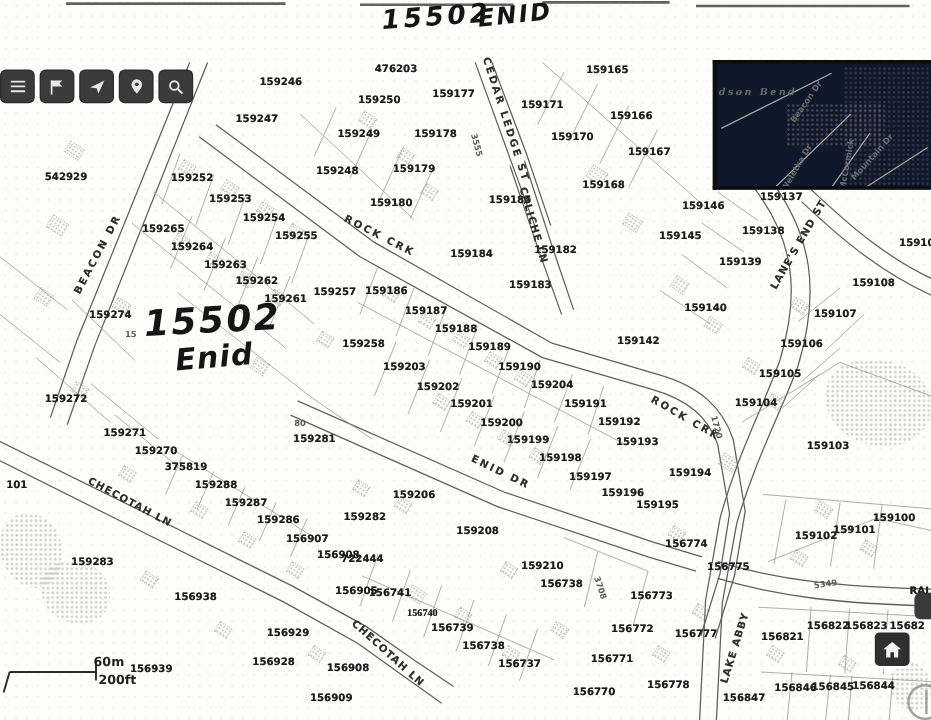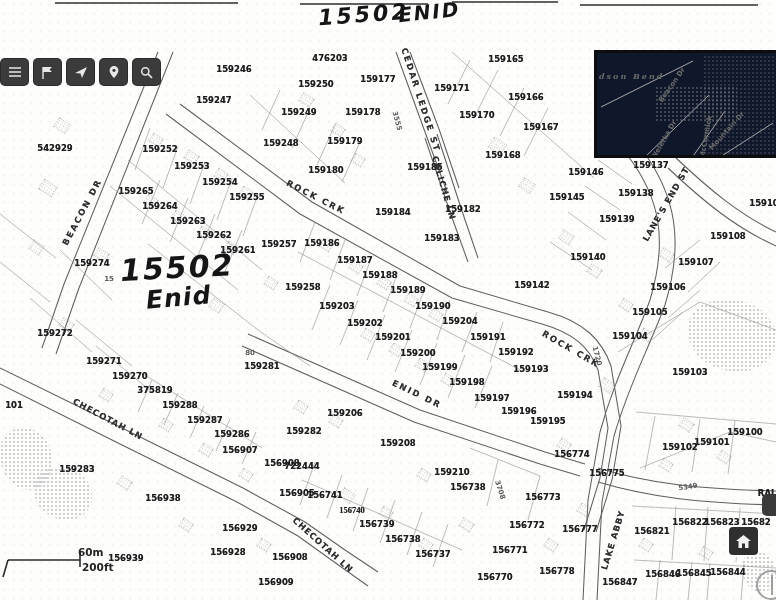--- a/index.html
+++ b/index.html
@@ -292,21 +292,21 @@
       <span class="plbl" style="left: 580px; top: 529px; transform: translate(-50%, -50%);">156777</span>
       <span class="plbl" style="left: 557px; top: 571px; transform: translate(-50%, -50%);">156778</span>
       <span class="plbl" style="left: 433px; top: 554px; transform: translate(-50%, -50%);">156737</span>
       <span class="plbl" style="left: 403px; top: 539px; transform: translate(-50%, -50%);">156738</span>
       <span class="plbl" style="left: 377px; top: 524px; transform: translate(-50%, -50%);">156739</span>
       <span class="plbl" style="left: 352px; top: 510px; transform: translate(-50%, -50%); font-family: Liberation Serif, serif;">156740</span>
       <span class="plbl" style="left: 325px; top: 495px; transform: translate(-50%, -50%);">156741</span>
       <span class="plbl" style="left: 297px; top: 493px; transform: translate(-50%, -50%);">156905</span>
       <span class="plbl" style="left: 302px; top: 466px; transform: translate(-50%, -50%);">722444</span>
       <span class="plbl" style="left: 282px; top: 463px; transform: translate(-50%, -50%);">156908</span>
-      <span class="plbl" style="left: 240px; top: 450px; transform: translate(-50%, -50%); text-align: right;">156907</span>
+      <span class="plbl" style="left: 256px; top: 450px; transform: translate(-50%, -50%); text-align: right;">156907</span>
       <span class="plbl" style="left: 163px; top: 498px; transform: translate(-50%, -50%);">156938</span>
       <span class="plbl" style="left: 126px; top: 558px; transform: translate(-50%, -50%);">156939</span>
       <span class="plbl" style="left: 240px; top: 528px; transform: translate(-50%, -50%);">156929</span>
       <span class="plbl" style="left: 228px; top: 552px; transform: translate(-50%, -50%);">156928</span>
       <span class="plbl" style="left: 290px; top: 557px; transform: translate(-50%, -50%);">156908</span>
       <span class="plbl" style="left: 276px; top: 582px; transform: translate(-50%, -50%);">156909</span>
       <span class="plbl" style="left: 766px; top: 493px; transform: translate(-50%, -50%);">RAI</span>
       <span class="slbl" style="left: 82px; top: 212px; transform: translate(-50%, -50%) rotate(-62deg); letter-spacing: 2px;">BEACON DR</span>
       <span class="slbl" style="left: 316px; top: 197px; transform: translate(-50%, -50%) rotate(27deg); letter-spacing: 2px;">ROCK CRK</span>
       <span class="slbl" style="left: 571px; top: 349px; transform: translate(-50%, -50%) rotate(30deg); letter-spacing: 2px;">ROCK CRK</span>

